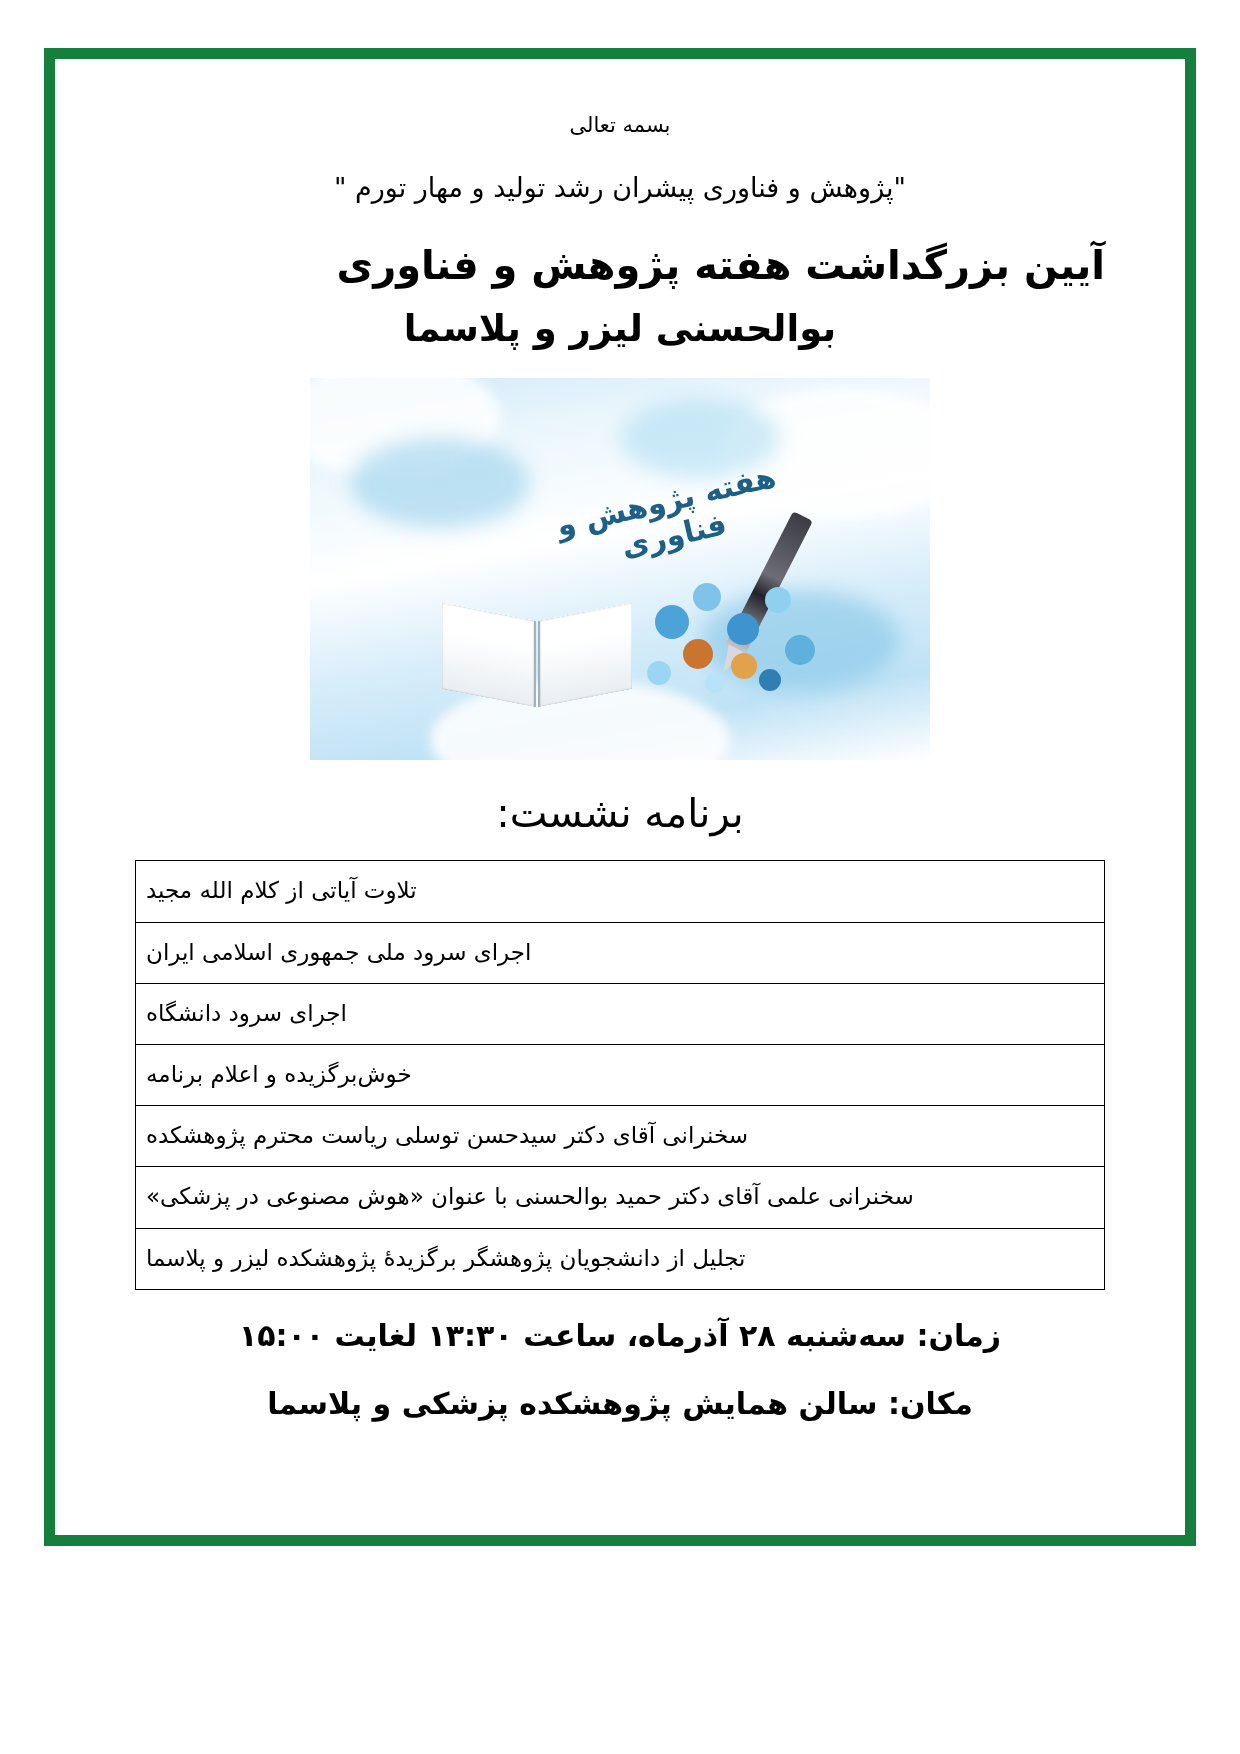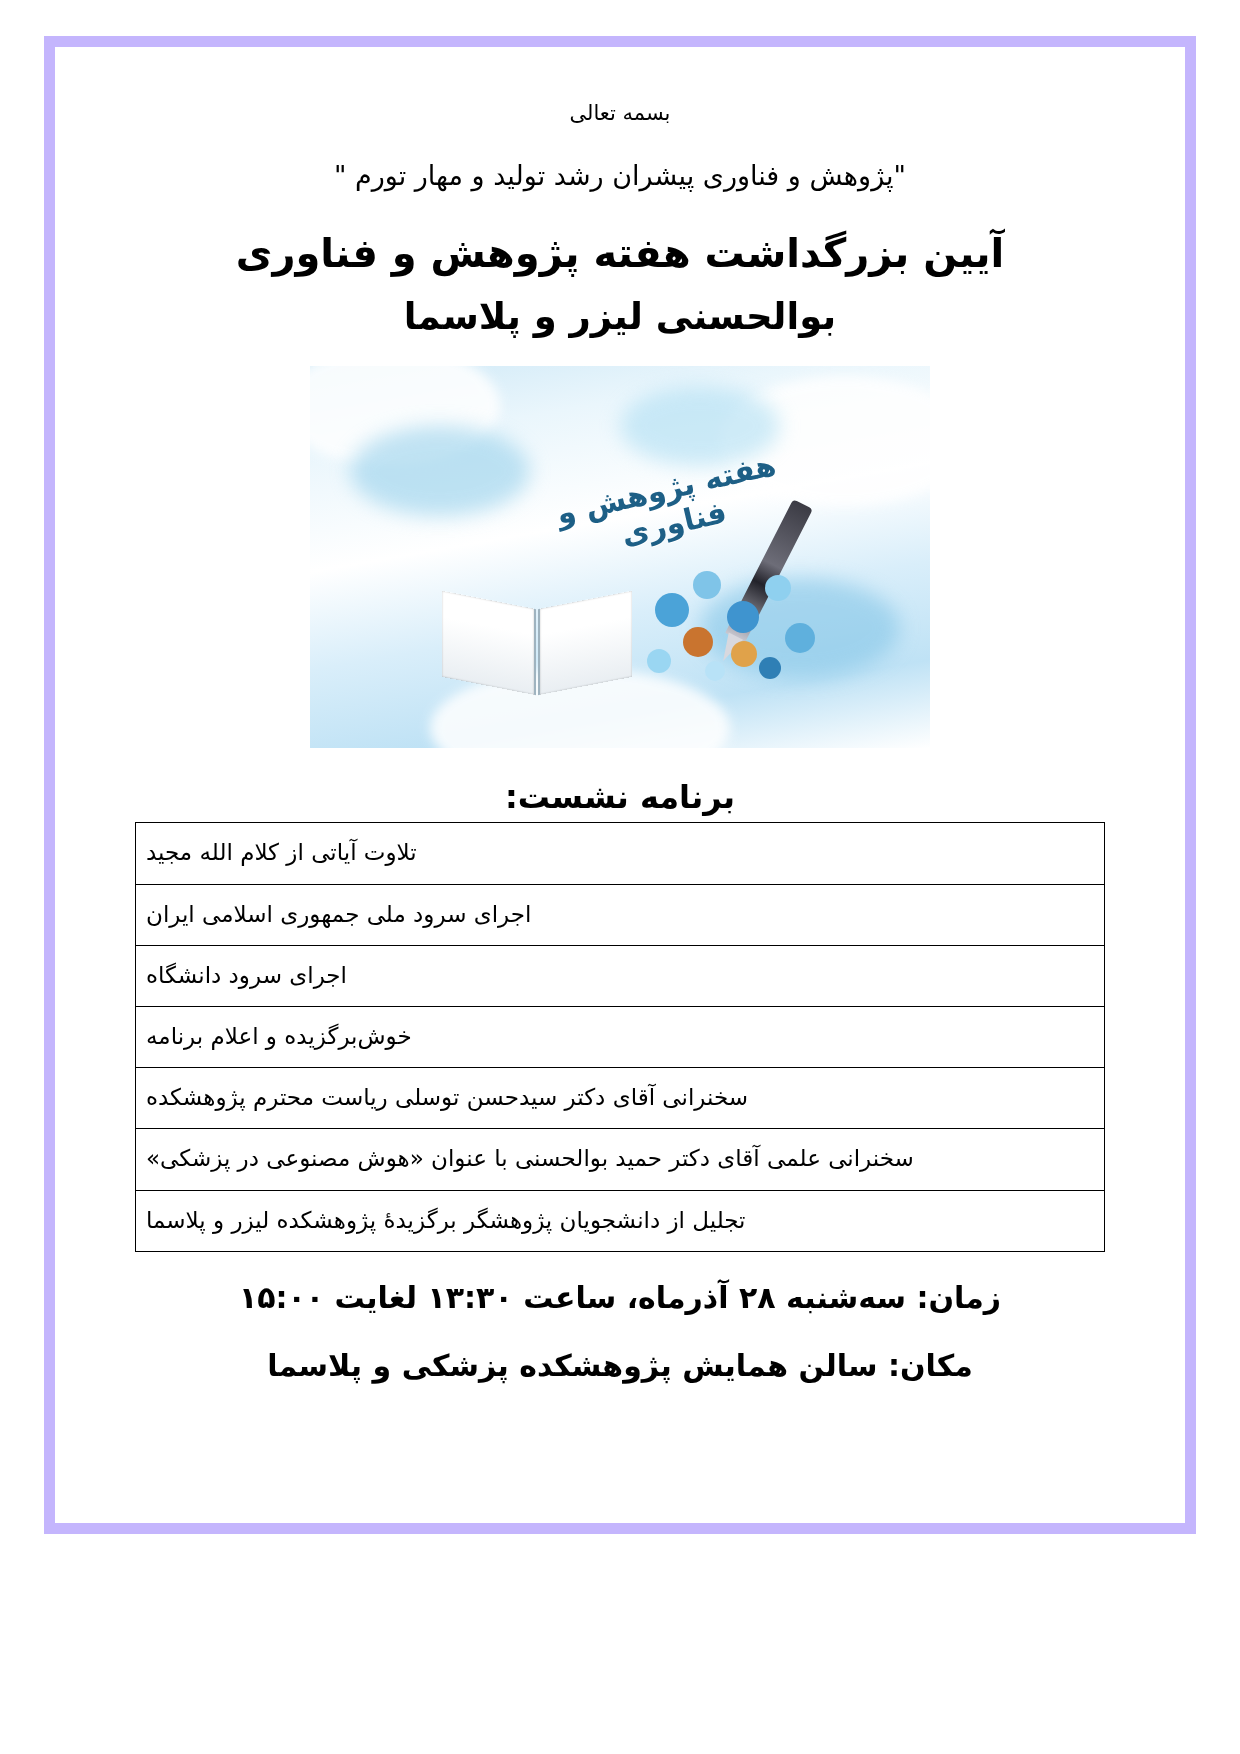--- a/index.html
+++ b/index.html
@@ -13,24 +13,24 @@
     font-family: "DejaVu Sans", "Liberation Sans", sans-serif;
     color: #000000;
     position: relative;
     overflow: hidden;
   }
 
   
   .page-frame {
     position: absolute;
     left: 44px;
-    top: 36px;
+    top: 48px;
     width: 1152px;
     height: 1498px;
-    border: 11px solid #c4b5fd;
+    border: 11px solid #15803d;
     box-sizing: border-box;
     background: #ffffff;
   }
 
   .content {
     position: absolute;
     left: 0;
     top: 0;
     right: 0;
     bottom: 0;
@@ -51,20 +51,21 @@
     font-weight: 400;
     line-height: 1.5;
     margin: 0 0 26px 0;
   }
 
   .title-main {
     font-size: 40px;
     font-weight: bold;
     line-height: 1.5;
     margin: 0 0 6px 0;
+    text-align: right;
   }
 
   .title-sub {
     font-size: 37px;
     font-weight: bold;
     line-height: 1.5;
     margin: 0 0 22px 0;
   }
 
   
@@ -142,23 +143,23 @@
     border-top: 28px solid #d8d8de;
   }
   .flowers { position: absolute; right: 85px; bottom: 55px; width: 210px; height: 140px; }
   .flowers span {
     position: absolute;
     border-radius: 50%;
     display: block;
   }
 
   .section-label {
-    font-size: 32px;
-    font-weight: bold;
-    margin: 6px 0 6px 0;
+    font-size: 40px;
+    font-weight: normal;
+    margin: 6px 0 24px 0;
   }
 
   table.program {
     width: 100%;
     border-collapse: collapse;
     margin: 0 auto;
     table-layout: fixed;
   }
   table.program td {
     border: 1px solid #000000;

